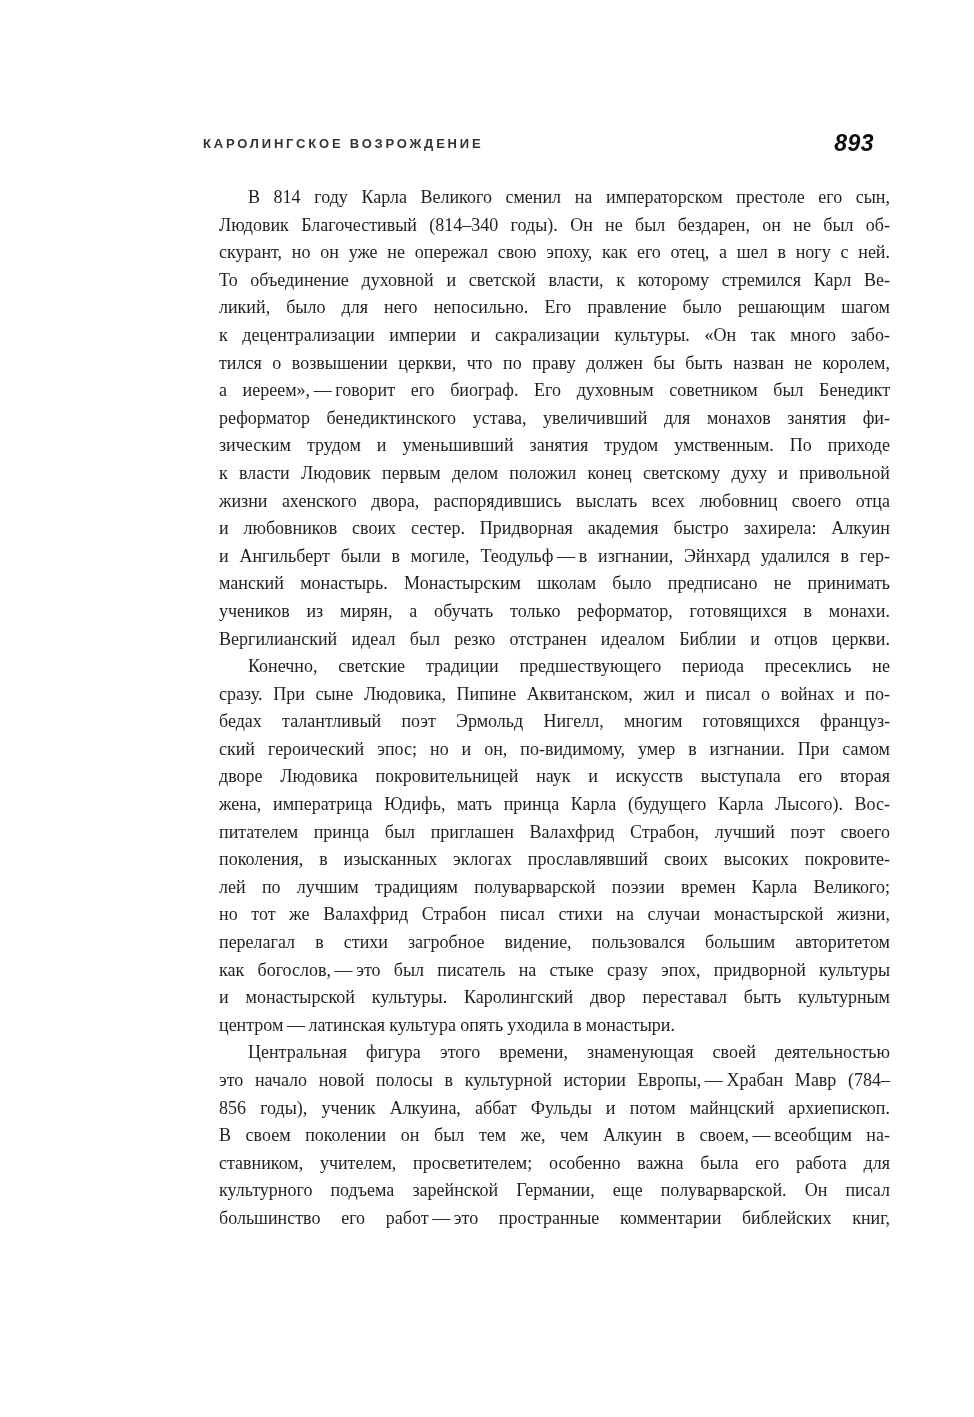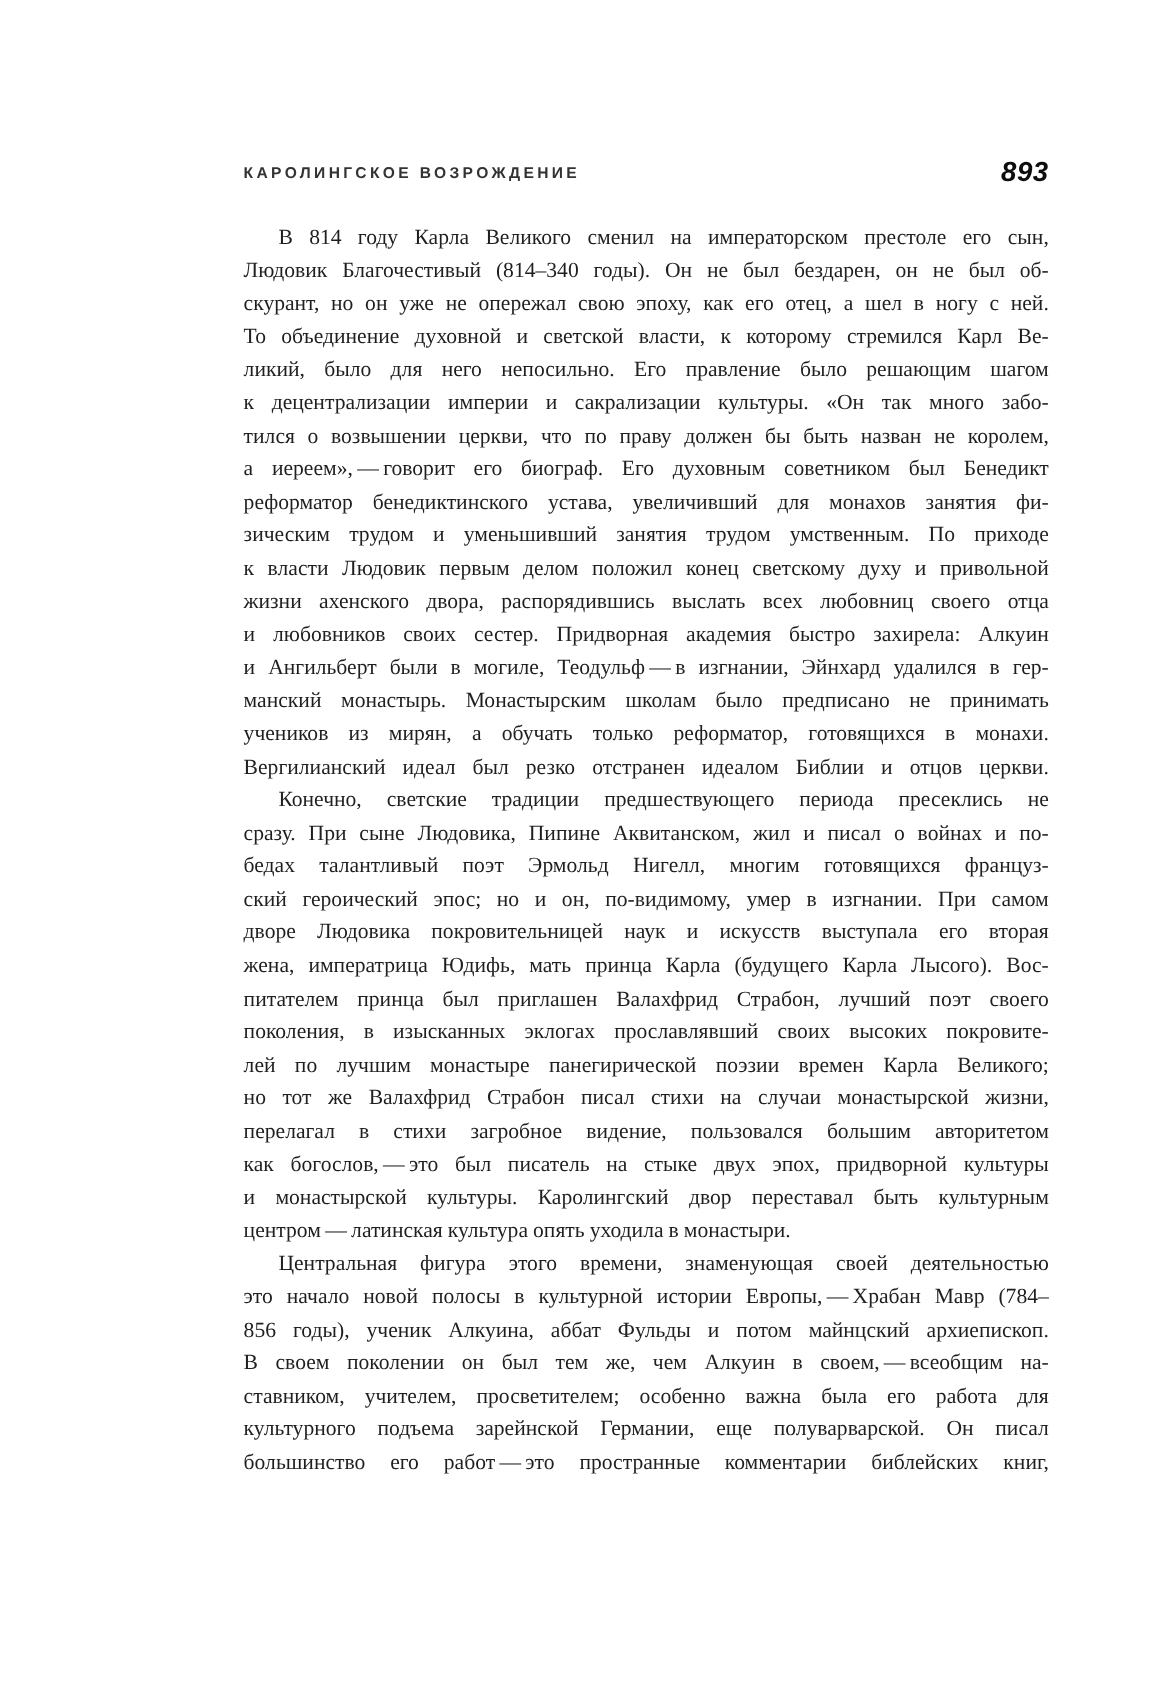--- a/index.html
+++ b/index.html
@@ -38,21 +38,21 @@
     font-size: 23px;
     font-weight: 700;
     color: #0d0d0d;
     position: relative;
     top: 3px;
     letter-spacing: 0.5px;
     font-style: italic;
   }
   .body-text {
     position: absolute;
-    left: 203px;
+    left: 219px;
     top: 184px;
     width: 671px;
     font-size: 18px;
     line-height: 27.6px;
     color: #1f1f1f;
     word-spacing: -0.3px;
   }
   .line {
     text-align: justify;
     text-align-last: justify;
@@ -92,24 +92,24 @@
       <div class="line">учеников из мирян, а обучать только реформатор, готовящихся в монахи.</div>
       <div class="line">Вергилианский идеал был резко отстранен идеалом Библии и отцов церкви.</div>
       <div class="line first">Конечно, светские традиции предшествующего периода пресеклись не</div>
       <div class="line">сразу. При сыне Людовика, Пипине Аквитанском, жил и писал о войнах и по-</div>
       <div class="line">бедах талантливый поэт Эрмольд Нигелл, многим готовящихся француз-</div>
       <div class="line">ский героический эпос; но и он, по-видимому, умер в изгнании. При самом</div>
       <div class="line">дворе Людовика покровительницей наук и искусств выступала его вторая</div>
       <div class="line">жена, императрица Юдифь, мать принца Карла (будущего Карла Лысого). Вос-</div>
       <div class="line">питателем принца был приглашен Валахфрид Страбон, лучший поэт своего</div>
       <div class="line">поколения, в изысканных эклогах прославлявший своих высоких покровите-</div>
-      <div class="line">лей по лучшим монастыре панегирической поэзии времен Карла Великого;</div>
+      <div class="line">лей по лучшим традициям полуварварской поэзии времен Карла Великого;</div>
       <div class="line">но тот же Валахфрид Страбон писал стихи на случаи монастырской жизни,</div>
       <div class="line">перелагал в стихи загробное видение, пользовался большим авторитетом</div>
-      <div class="line">как богослов, — это был писатель на стыке двух эпох, придворной культуры</div>
+      <div class="line">как богослов, — это был писатель на стыке сразу эпох, придворной культуры</div>
       <div class="line">и монастырской культуры. Каролингский двор переставал быть культурным</div>
       <div class="line last">центром — латинская культура опять уходила в монастыри.</div>
       <div class="line first">Центральная фигура этого времени, знаменующая своей деятельностью</div>
       <div class="line">это начало новой полосы в культурной истории Европы, — Храбан Мавр (784–</div>
       <div class="line">856 годы), ученик Алкуина, аббат Фульды и потом майнцский архиепископ.</div>
       <div class="line">В своем поколении он был тем же, чем Алкуин в своем, — всеобщим на-</div>
       <div class="line">ставником, учителем, просветителем; особенно важна была его работа для</div>
       <div class="line">культурного подъема зарейнской Германии, еще полуварварской. Он писал</div>
       <div class="line">большинство его работ — это пространные комментарии библейских книг,</div>
     </main>

